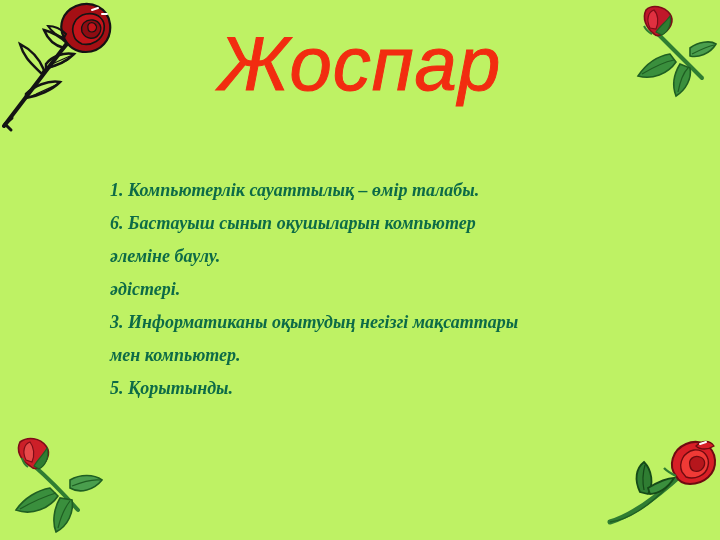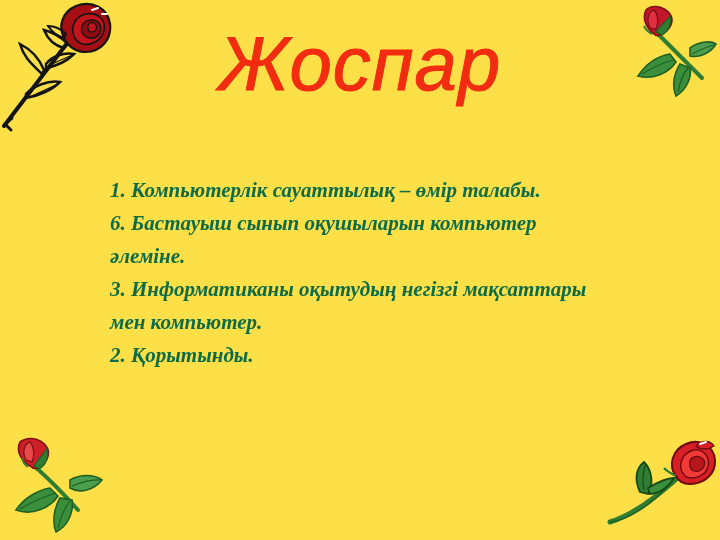--- a/index.html
+++ b/index.html
@@ -4,21 +4,21 @@
 <style>
   html, body {
     margin: 0;
     padding: 0;
     background: #ffffff;
   }
   #slide {
     position: relative;
     width: 720px;
     height: 540px;
-    background: #fde047;
+    background: #bef264;
     overflow: hidden;
     font-family: "Liberation Serif", serif;
   }
 
   
   #title {
     position: absolute;
     left: 0;
     top: 26px;
     width: 720px;
@@ -38,21 +38,21 @@
   #body-text {
     position: absolute;
     left: 110px;
     top: 174px;
     width: 580px;
   }
   .line {
     font-family: "Liberation Serif", serif;
     font-style: italic;
     font-weight: bold;
-    font-size: 21px;
+    font-size: 18px;
     line-height: 33px;
     color: #0d6b47;
     white-space: nowrap;
   }
 
   
   .rose {
     position: absolute;
   }
   #rose-top-left   { left: 2px;   top: 2px;   width: 132px; height: 132px; }
@@ -139,19 +139,20 @@
       <path d="M104 12 L110 10" stroke="#ffffff" stroke-width="2" stroke-linecap="round"></path>
       <path d="M80 44 C76 42, 72 40, 68 36" stroke="#2f7d32" stroke-width="2.4" fill="none"></path>
     </g>
   </svg>
 
   <div id="title">Жоспар</div>
 
   <div id="body-text">
     <div class="line">1. Компьютерлік сауаттылық – өмір талабы.</div>
     <div class="line">6. Бастауыш сынып оқушыларын компьютер</div>
-    <div class="line">әлеміне.</div>
+    <div class="line">әлеміне баулу.</div>
+    <div class="line">әдістері.</div>
     <div class="line">3. Информатиканы оқытудың негізгі мақсаттары</div>
     <div class="line">мен компьютер.</div>
-    <div class="line">2. Қорытынды.</div>
+    <div class="line">5. Қорытынды.</div>
   </div>
 
 </div>
 
 </body></html>

